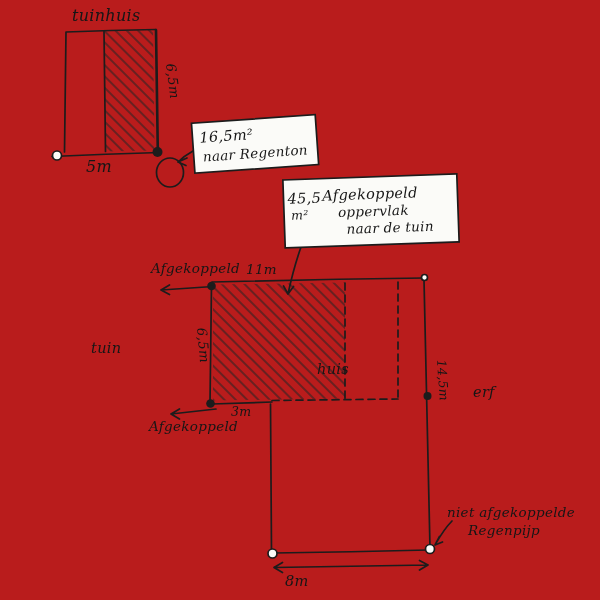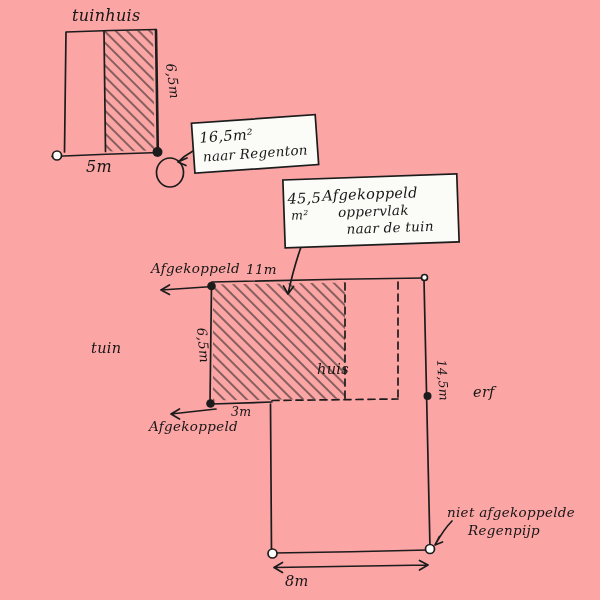--- a/index.html
+++ b/index.html
@@ -1,16 +1,16 @@
 <!DOCTYPE html>
 <html><head>
 <meta charset="utf-8">
 <style>
   html,body{margin:0;padding:0;background:#e9e9e7}
-  .sheet{position:relative;width:600px;height:600px;background:#fca5a5;overflow:hidden;margin:0 auto}
+  .sheet{position:relative;width:600px;height:600px;background:#b91c1c;overflow:hidden;margin:0 auto}
   svg{display:block}
   .ln{fill:none;stroke:#1c1c1c;stroke-width:1.7;stroke-linecap:round;stroke-linejoin:round}
   .thick{stroke-width:2.6}
   .dash{stroke-dasharray:7 5}
   .open{fill:#fbfbf8;stroke:#1c1c1c;stroke-width:1.7}
   .dot{fill:#1c1c1c;stroke:none}
   .box{fill:#fbfbf8;stroke:#1c1c1c;stroke-width:1.7}
   .hw{font-family:"DejaVu Serif","Liberation Serif",serif;font-style:italic;fill:#161616;letter-spacing:.3px}
   .f12{font-size:12.5px}
   .f13{font-size:13.5px}

